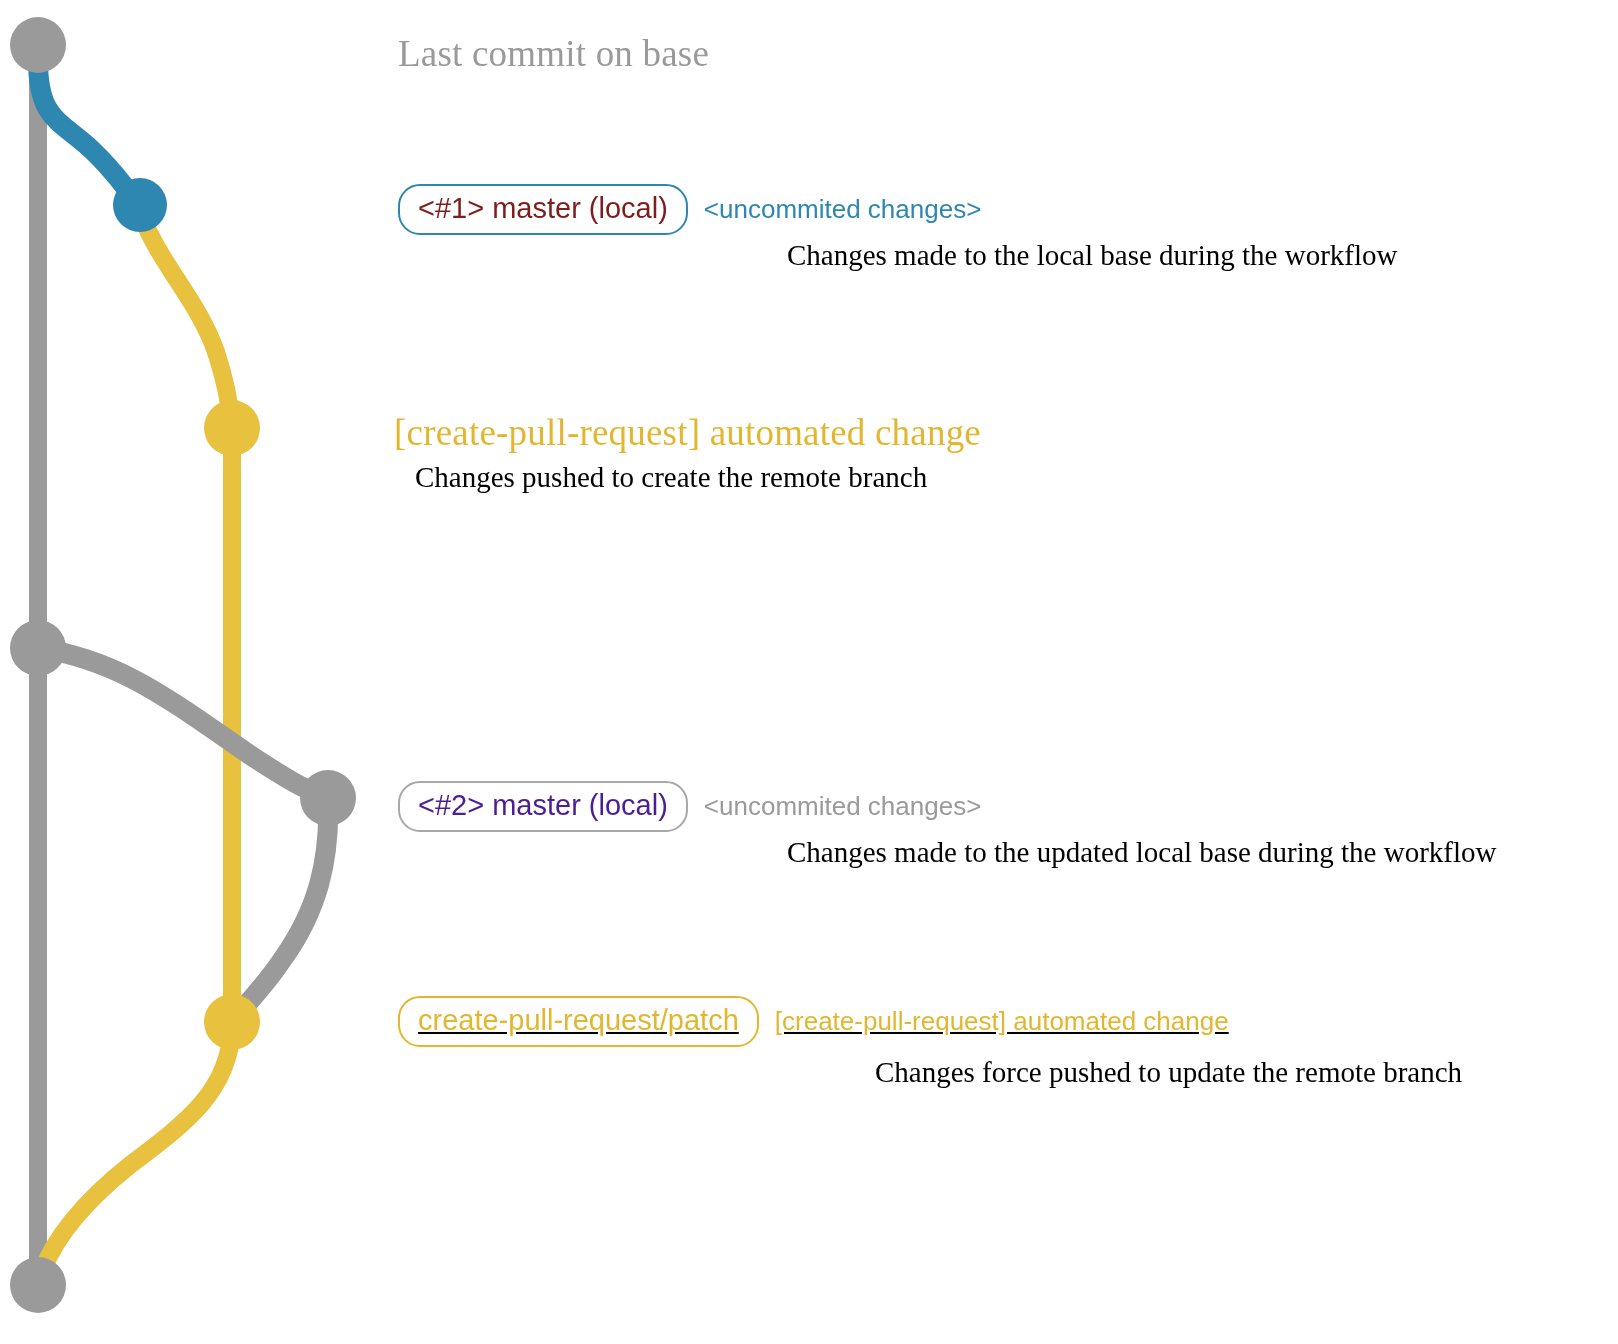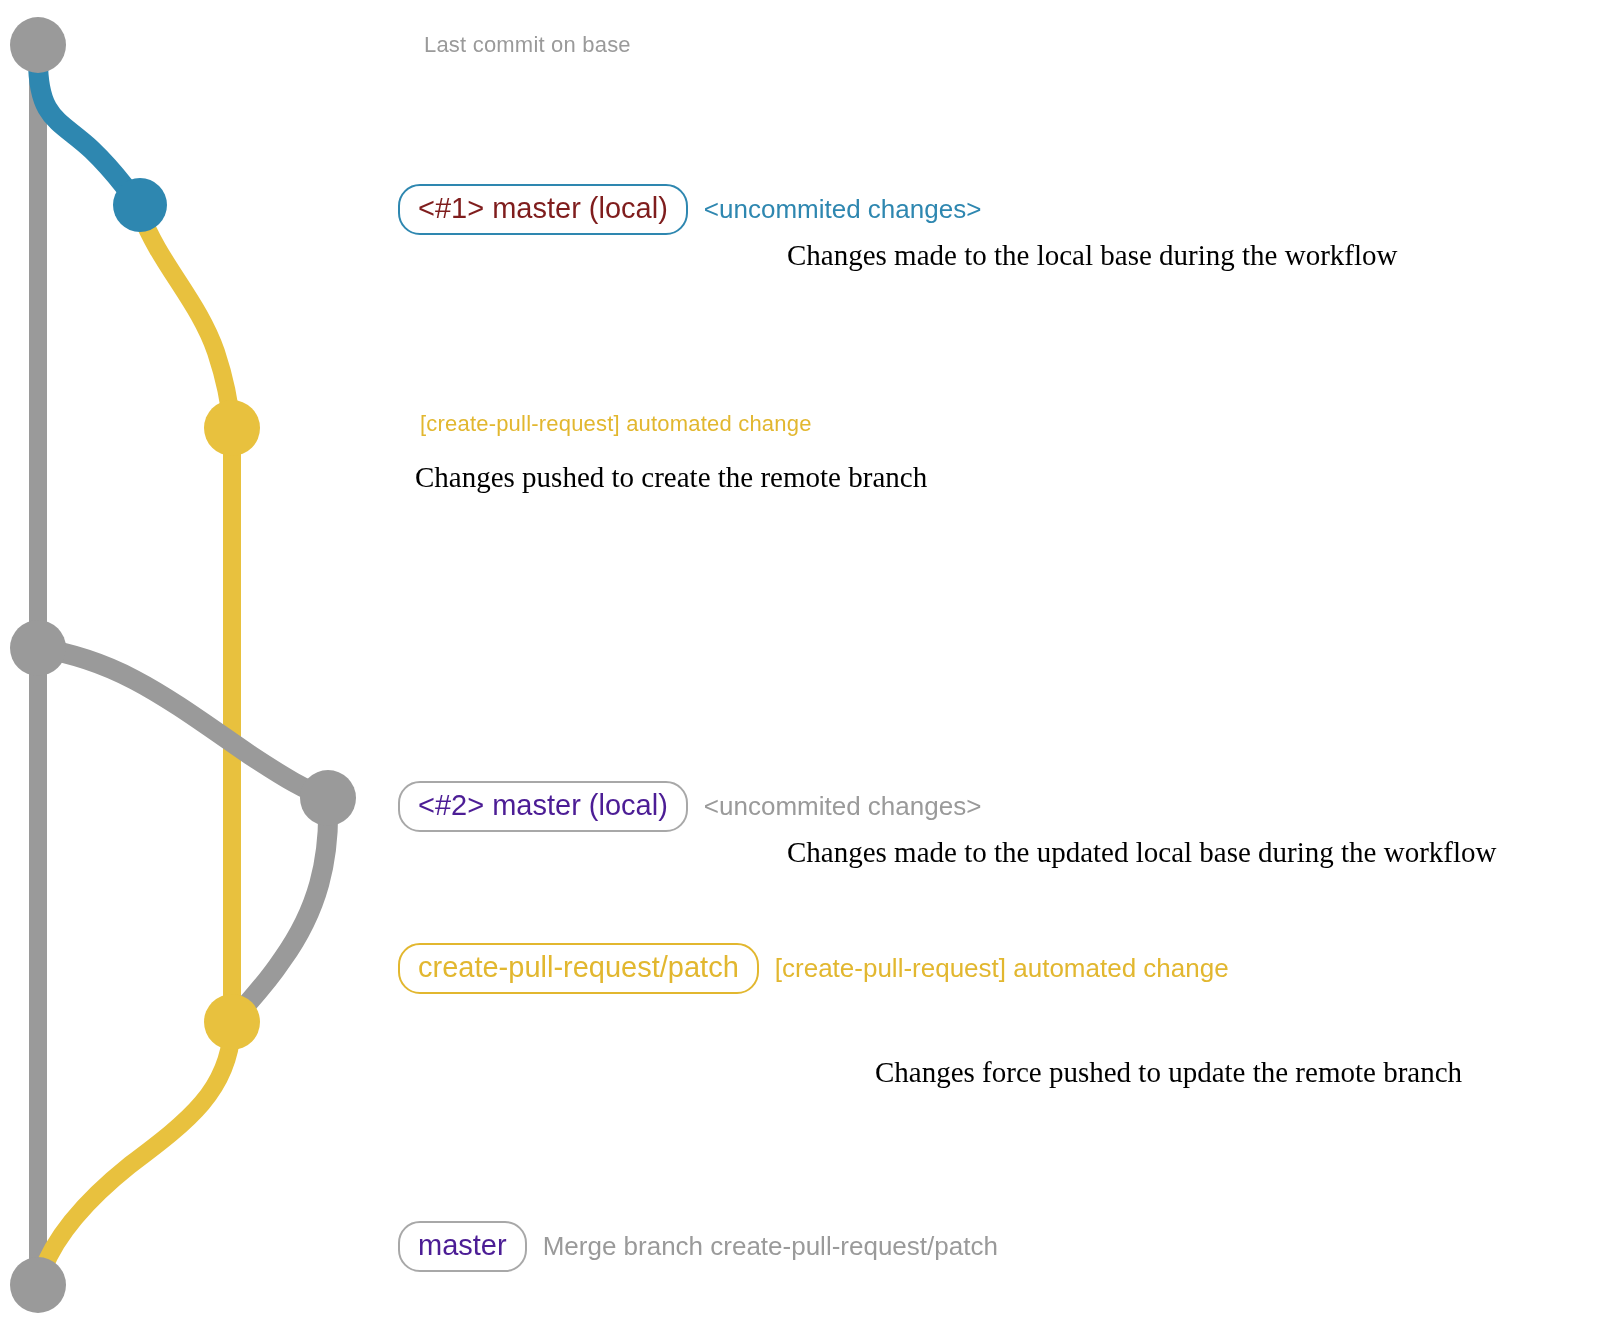--- a/index.html
+++ b/index.html
@@ -31,25 +31,24 @@
     height: 1344px;
   }
 
   .row {
     position: absolute;
     display: flex;
     align-items: center;
   }
 
   .plain-title {
-    font-family: Liberation Sans, sans-serif;
-    font-size: 22px;
+    font-family: Liberation Serif, serif;
+    font-size: 37px;
     letter-spacing: 0.2px;
     white-space: nowrap;
-    margin-left: 26px;
   }
 
   .badge {
     display: inline-block;
     border: 2px solid;
     border-radius: 22px;
     padding: 7px 18px 9px 18px;
     font-family: "Liberation Sans", sans-serif;
     font-size: 29px;
     line-height: 1.06;
@@ -124,24 +123,20 @@
   </div>
   <div class="desc" style="left:415px; top:461px;">Changes pushed to create the remote branch</div>
 
 
   <div class="row" style="left:398px; top:781px;">
     <span class="badge b-gray">&lt;#2&gt; master (local)</span>
     <span class="commit-msg c-gray">&lt;uncommited changes&gt;</span>
   </div>
   <div class="desc" style="left:787px; top:836px;">Changes made to the updated local base during the workflow</div>
 
-  <div class="row" style="left:398px; top:943px;">
+  <div class="row" style="left:398px; top:996px;text-decoration:underline;">
     <span class="badge b-gold">create-pull-request/patch</span>
     <span class="commit-msg c-gold">[create-pull-request] automated change</span>
   </div>
   <div class="desc" style="left:875px; top:1056px;">Changes force pushed to update the remote branch</div>
 
-  <div class="row" style="left:398px; top:1221px;">
-    <span class="badge b-gray">master</span>
-    <span class="commit-msg c-gray">Merge branch create-pull-request/patch</span>
-  </div>
 
 </div>
 
 </body></html>

